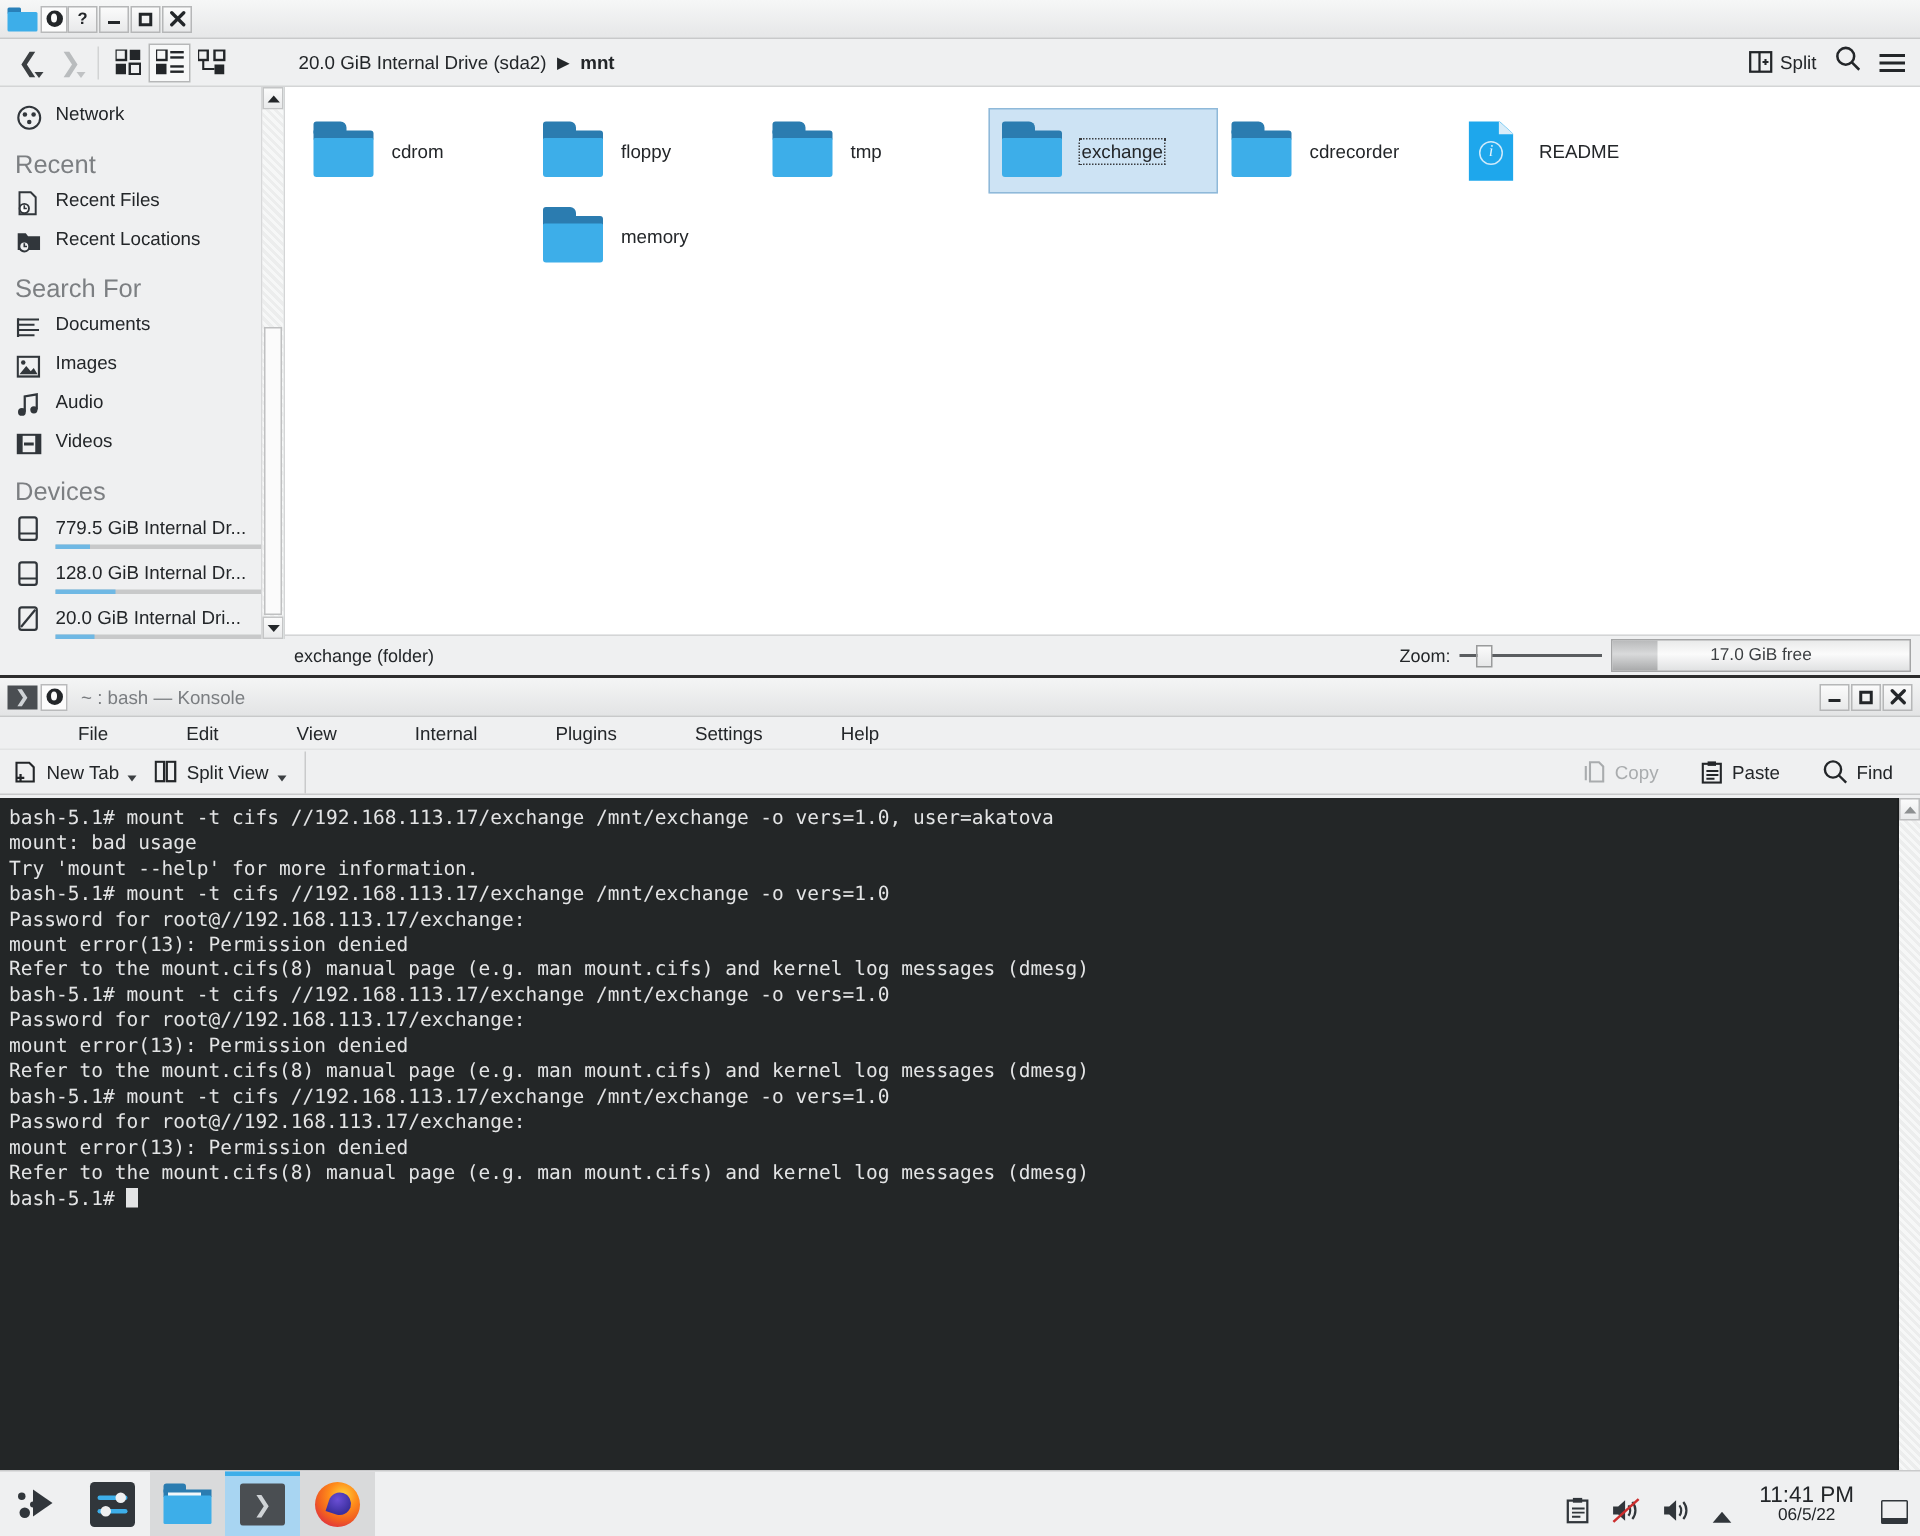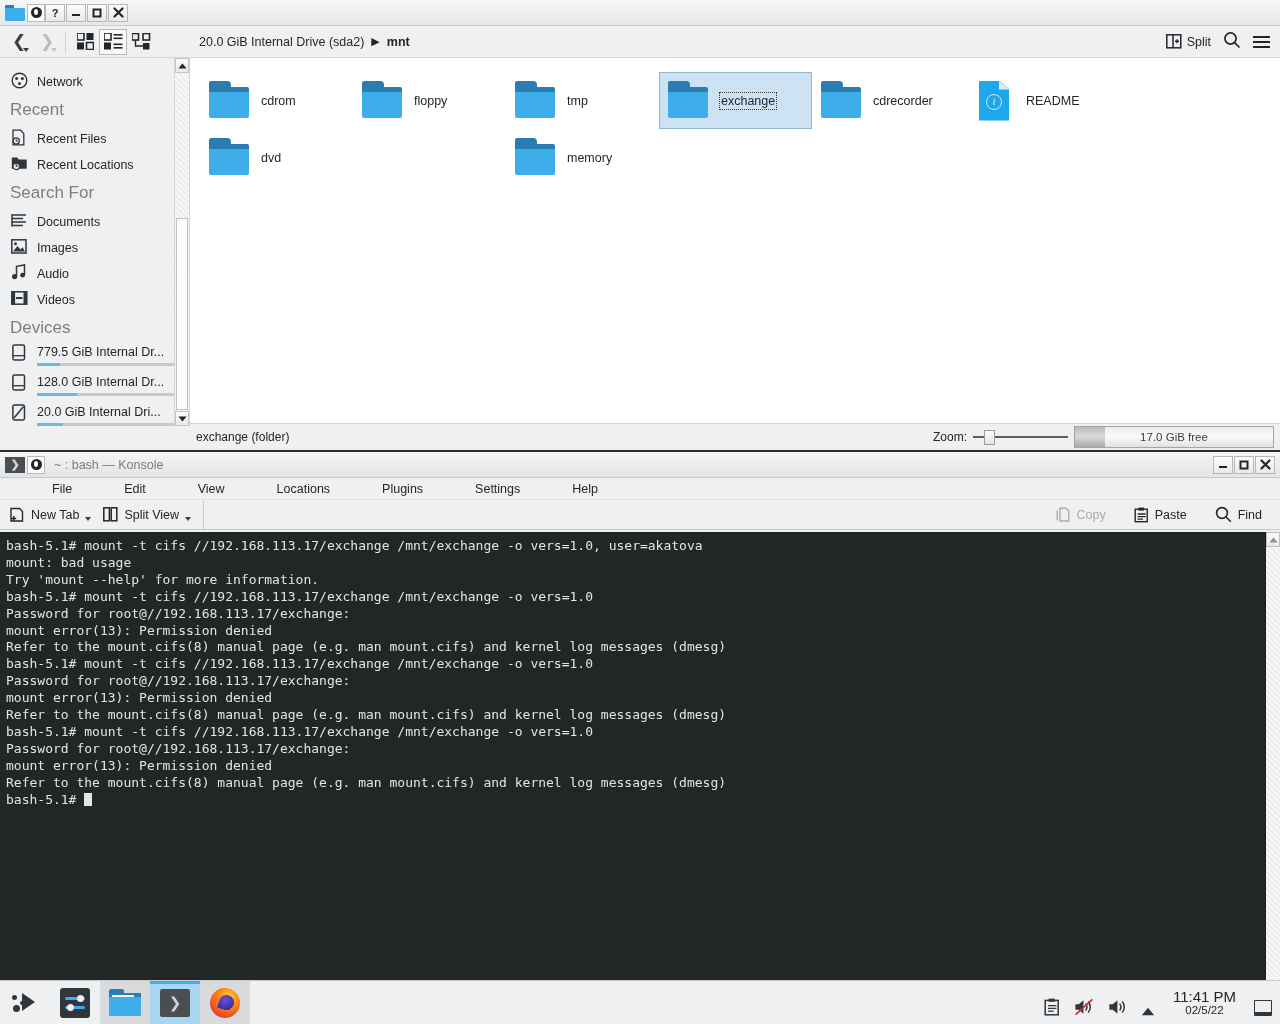--- a/index.html
+++ b/index.html
@@ -101,21 +101,21 @@
   
   .sidebar {
     width: 190px; background: #eff0f1; position: relative;
     border-right: 1px solid #d4d5d6; padding-top: 8px;
     overflow: hidden;
   }
   .sb-head {
     font-size: 17px; color: #7c7f82; padding: 8px 10px 3px 10px;
   }
   .sb-item {
-    display: flex; align-items: flex-end; gap: 9px;
+    display: flex; align-items: flex-start; gap: 9px;
     padding: 3px 10px; height: 26px; font-size: 12.5px; color: #232629;
   }
   .sb-item .lbl { white-space: nowrap; overflow: hidden; }
   .sb-ico { width: 18px; height: 18px; flex: none; display:flex; align-items:center; justify-content:center; }
   .dev-wrap { padding: 0 10px; }
   .dev-row { display:flex; align-items:center; gap:9px; height:22px; font-size:12.5px; color:#232629; }
   .dev-row .lbl { white-space: nowrap; overflow: hidden; text-overflow: ellipsis; max-width: 135px; }
   .dev-bar { height: 3px; background:#c8c9ca; margin: 0 0 5px 27px; position: relative; }
   .dev-bar i { position:absolute; left:0; top:0; height:100%; background:#6fb8e4; }
 
@@ -604,28 +604,20 @@
         </div>
         <div class="fitem">
           <span class="doc-ico">
             <span class="page"></span>
               <span class="fold"></span>
               <span class="info">i</span>
           </span>
           <span class="name">README</span>
         </div>
 
-        <div class="fitem">
-          <span class="folder-ico">
-              <span class="tab"></span>
-              <span class="bar"></span>
-              <span class="body"></span>
-            </span>
-          <span class="name">dvd</span>
-        </div>
         <div class="fitem"></div>
 
         <div class="fitem">
           <span class="folder-ico">
               <span class="tab"></span>
               <span class="bar"></span>
               <span class="body"></span>
             </span>
           <span class="name">memory</span>
         </div>
@@ -676,21 +668,21 @@
             <path d="M1.5 1.5 L9.5 9.5 M9.5 1.5 L1.5 9.5" stroke="#232629" stroke-width="2.2" stroke-linecap="round"></path>
           </svg>
       </div>
     </div>
   </div>
 
   <div class="menubar">
     <div class="mi">File</div>
     <div class="mi">Edit</div>
     <div class="mi">View</div>
-    <div class="mi">Locations</div>
+    <div class="mi">Internal</div>
     <div class="mi">Plugins</div>
     <div class="mi">Settings</div>
     <div class="mi">Help</div>
   </div>
 
   <div class="konsole-toolbar">
     <div class="ktb-item">
       <svg width="15" height="16">
         <path d="M1 1.5 h8.5 l3 3 V14 H1 z" fill="none" stroke="#232629" stroke-width="1.4"></path>
         <path d="M1.2 11.5 h5 M3.7 9 v5" stroke="#232629" stroke-width="1.5"></path>
@@ -818,17 +810,17 @@
         <path d="M14.2 3.4 a8.6 8.6 0 0 1 0 11.2" fill="none" stroke="#31363b" stroke-width="1.5"></path>
       </svg>
     </span>
     <span class="tray-ico">
       <svg width="14" height="9">
           <path d="M7 0.8 L13.2 8.2 L0.8 8.2 z" fill="#31363b"></path>
         </svg>
     </span>
     <div class="clock">
       <div class="t">11:41 PM</div>
-      <div class="d">02/5/22</div>
+      <div class="d">06/5/22</div>
     </div>
     <span class="showdesk"></span>
   </div>
 </div>
 
 </body></html>

